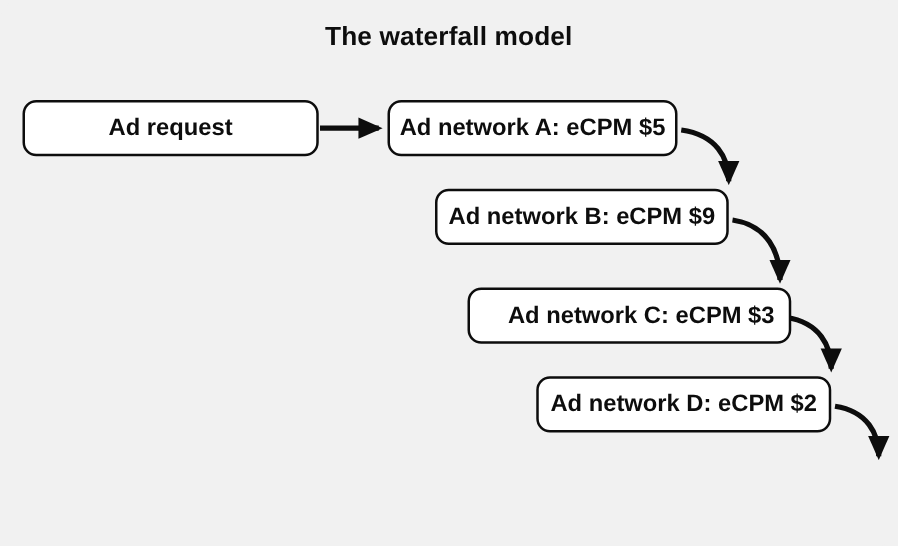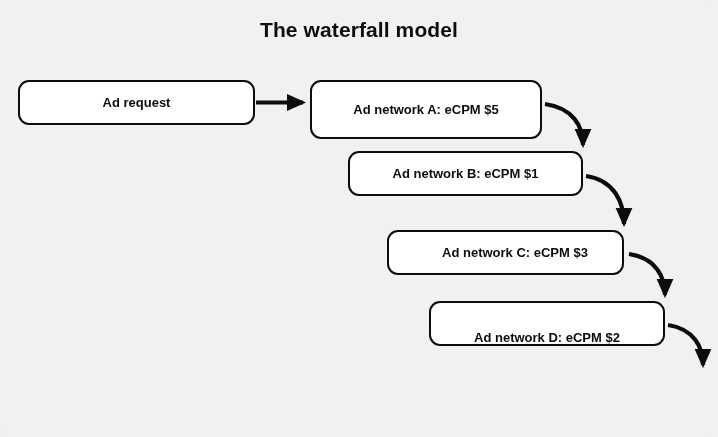--- a/index.html
+++ b/index.html
@@ -35,21 +35,21 @@
   }
   .node {
     position: absolute;
     box-sizing: border-box;
     background: #ffffff;
     border: 2px solid #0d0d0d;
     border-radius: 11px;
     display: flex;
     align-items: center;
     justify-content: center;
-    font-size: 13px;
+    font-size: 19px;
     font-weight: bold;
     color: #0d0d0d;
     white-space: nowrap;
     line-height: 1;
   }
   .node-label {
     display: block;
   }
   #caption {
     position: absolute;
@@ -91,31 +91,31 @@
       <path d="M 586 176 C 614 180, 624 202, 624 224" marker-end="url(#arrowhead)"></path>
       <path d="M 629 254 C 656 258, 665 277, 665 295" marker-end="url(#arrowhead)"></path>
       <path d="M 668 325 C 694 329, 703 347, 703 365" marker-end="url(#arrowhead)"></path>
     </g>
   </svg>
 
   <div class="node" style="left:18px; top:80px; width:237px; height:45px;">
     <span class="node-label">Ad request</span>
   </div>
 
-  <div class="node" style="left:310px; top:80px; width:232px; height:59px;">
+  <div class="node" style="left:310px; top:80px; width:232px; height:45px;">
     <span class="node-label">Ad network A: eCPM $5</span>
   </div>
 
   <div class="node" style="left:348px; top:151px; width:235px; height:45px;">
-    <span class="node-label">Ad network B: eCPM $1</span>
+    <span class="node-label">Ad network B: eCPM $9</span>
   </div>
 
-  <div class="node" style="left:387px; top:230px; width:237px; height:45px;padding-left:19px;">
+  <div class="node" style="left:374px; top:230px; width:259px; height:45px;padding-left:19px;">
     <span class="node-label">Ad network C: eCPM $3</span>
   </div>
 
-  <div class="node" style="left:429px; top:301px; width:236px; height:45px;align-items:flex-end;">
+  <div class="node" style="left:429px; top:301px; width:236px; height:45px;">
     <span class="node-label">Ad network D: eCPM $2</span>
   </div>
 
 
 
 </div>
 
 </body></html>

